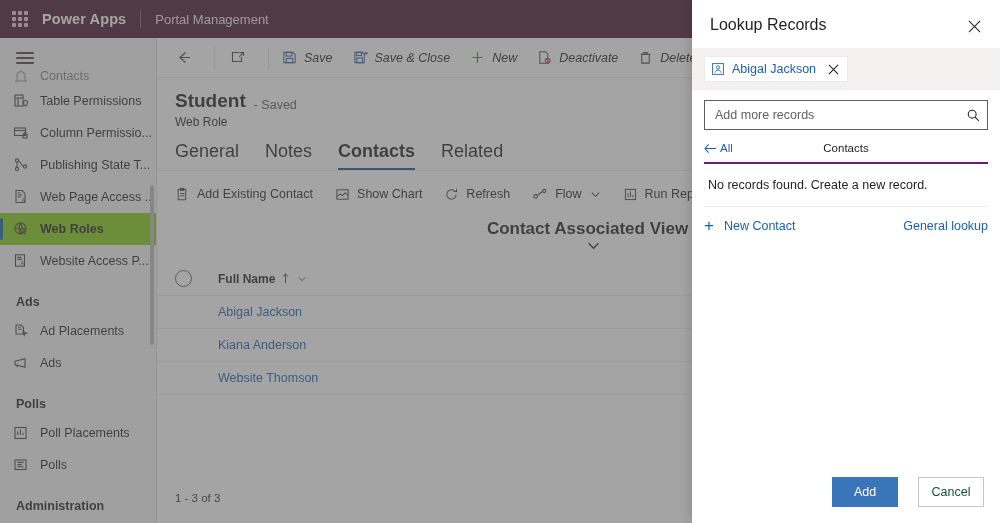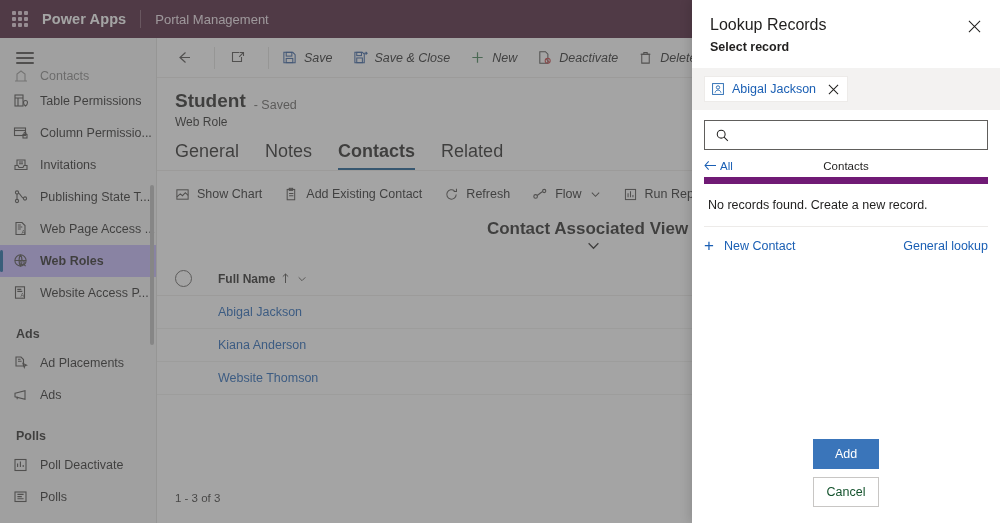--- a/index.html
+++ b/index.html
@@ -52,21 +52,21 @@
   }
   .nav-scroll { position: relative; height: 452px; }
   .nav-item {
     display: flex; align-items: center; height: 32px; padding-left: 12px;
     font-size: 12.5px; color: #201f1e; position: relative; cursor: pointer; white-space: nowrap;
   }
   .nav-item .ico {
     width: 18px; height: 18px; margin-right: 10px; flex: none;
     display: flex; align-items: center; justify-content: center; color: #484644;
   }
-  .nav-item.selected { background: #c4b5fd; font-weight: 600; }
+  .nav-item.selected { background: #84cc16; font-weight: 600; }
   .nav-item.selected::before {
     content: ""; position: absolute; left: 0; top: 5px; width: 3px; height: 22px;
     background: #1264a3; border-radius: 2px;
   }
   .nav-item.clipped { opacity: .55; }
   .nav-group {
     font-size: 12.5px; font-weight: 700; color: #201f1e; padding: 18px 0 6px 16px;
   }
   .nav-scrollbar {
     position: absolute; right: 2px; top: 118px; width: 4px; height: 160px;
@@ -170,40 +170,40 @@
   }
   .searchwrap input {
     flex: 1; border: none; outline: none; font-size: 12.5px; color: #201f1e;
     font-family: "Liberation Sans", sans-serif; background: transparent;
   }
   .searchwrap input::placeholder { color: #605e5c; }
   .searchwrap .sico { color: #201f1e; display: flex; align-items: center; }
 
   .filterrow {
     height: 30px; display: flex; align-items: center; position: relative;
-    border-bottom: 7px solid #701a75; margin-top: 4px;
+    border-bottom: 2px solid #701a75; margin-top: 4px;
   }
   .filterrow .all { color: #1a5fb4; font-size: 11.5px; display: flex; align-items: center; cursor: pointer; }
   .filterrow .all .arr { margin-right: 3px; font-size: 13px; }
   .filterrow .centerlbl {
     position: absolute; left: 50%; transform: translateX(-50%);
     font-size: 11.5px; color: #201f1e;
   }
   .norecords { font-size: 12.5px; color: #201f1e; padding: 14px 4px 14px 4px; }
   .panelactions {
     display: flex; align-items: center; justify-content: space-between;
     border-top: 1px solid #edebe9; height: 38px;
   }
   .newrec { display: flex; align-items: center; font-size: 12.5px; color: #1a5fb4; cursor: pointer; }
   .newrec .plus { font-size: 17px; margin-right: 10px; color: #1a5fb4; font-weight: 400; }
   .advlookup { font-size: 12.5px; color: #1a5fb4; cursor: pointer; }
 
   .panel-foot {
     margin-top: auto; display: flex; justify-content: flex-end; align-items: center;
-    gap: 8px; padding: 0 16px 16px 16px; flex-direction: column;
+    gap: 20px; padding: 0 16px 16px 16px;
   }
   .btn {
     min-width: 66px; height: 30px; font-size: 12.5px; cursor: pointer;
     font-family: "Liberation Sans", sans-serif; border: 1px solid transparent;
     display: flex; align-items: center; justify-content: center;
   }
   .btn-primary { background: #3a75ba; color: #ffffff; border-color: #3a75ba; }
   .btn-default { background: #ffffff; color: #14532d; border-color: #c8c6c4; }
 
   svg { display: block; }
@@ -267,30 +267,20 @@
             <svg width="16" height="16" viewBox="0 0 16 16" fill="none" stroke="#484644" stroke-width="1.1">
               <rect x="1.5" y="3" width="11" height="7.5"></rect>
                 <path d="M1.5 5.5h11"></path>
               <rect x="10" y="9.5" width="4" height="3.5"></rect>
                 <path d="M11 9.5V8.3a1 1 0 012 0v1.2"></path>
             </svg>
           </span>
           <span>Column Permissio...</span>
         </div>
 
-        <div class="nav-item">
-          <span class="ico">
-            <svg width="16" height="16" viewBox="0 0 16 16" fill="none" stroke="#484644" stroke-width="1.1">
-              <path d="M2 8.5h3l1 2h4l1-2h3v4H2z"></path>
-                <path d="M4 8.5V3h8v5.5"></path>
-                <path d="M6 5h4M6 6.8h4"></path>
-            </svg>
-          </span>
-          <span>Invitations</span>
-        </div>
 
         <div class="nav-item">
           <span class="ico">
             <svg width="16" height="16" viewBox="0 0 16 16" fill="none" stroke="#484644" stroke-width="1.1">
               <circle cx="4" cy="3.5" r="1.6"></circle>
                 <circle cx="4" cy="12" r="1.6"></circle>
                 <circle cx="12" cy="9.5" r="1.6"></circle>
               <path d="M5.6 4.3C8 5.5 8 8.2 10.5 9.2M4 5.2v5.2"></path>
             </svg>
           </span>
@@ -356,21 +346,21 @@
 
         <div class="nav-group">Polls</div>
 
         <div class="nav-item">
           <span class="ico">
             <svg width="16" height="16" viewBox="0 0 16 16" fill="none" stroke="#484644" stroke-width="1.1">
               <rect x="2" y="2.5" width="11" height="11"></rect>
                 <path d="M4.6 10V6.5M7.4 10V4.6M10.2 10V8"></path>
             </svg>
           </span>
-          <span>Poll Deactivate</span>
+          <span>Poll Placements</span>
         </div>
 
         <div class="nav-item">
           <span class="ico">
             <svg width="16" height="16" viewBox="0 0 16 16" fill="none" stroke="#484644" stroke-width="1.1">
               <rect x="2" y="3" width="11" height="9.5"></rect>
                 <path d="M4.4 5.4h6.2M4.4 7.6h4.4M4.4 9.8h6.2"></path>
             </svg>
           </span>
           <span>Polls</span>
@@ -489,35 +479,35 @@
         <div class="tab">General</div>
         <div class="tab">Notes</div>
         <div class="tab active">Contacts</div>
         <div class="tab">Related</div>
       </div>
 
       <div class="subcmd">
         <div class="cmd">
           <span class="ico">
             <svg width="15" height="15" viewBox="0 0 16 16" fill="none" stroke="#484644" stroke-width="1.1">
-              <rect x="2" y="3" width="12" height="10"></rect>
-                <path d="M2 10.5l3.6-3.2 2.4 2 3-3.2L14 9"></path>
-            </svg>
-          </span>
-          <span>Show Chart</span>
-        </div>
-        <div class="cmd">
-          <span class="ico">
-            <svg width="15" height="15" viewBox="0 0 16 16" fill="none" stroke="#484644" stroke-width="1.1">
               <rect x="3.4" y="2.6" width="8" height="11"></rect>
                 <rect x="5.6" y="1.4" width="3.6" height="2.2"></rect>
               <path d="M5.4 7h4.6M5.4 9.4h4.6"></path>
             </svg>
           </span>
           <span>Add Existing Contact</span>
+        </div>
+        <div class="cmd">
+          <span class="ico">
+            <svg width="15" height="15" viewBox="0 0 16 16" fill="none" stroke="#484644" stroke-width="1.1">
+              <rect x="2" y="3" width="12" height="10"></rect>
+                <path d="M2 10.5l3.6-3.2 2.4 2 3-3.2L14 9"></path>
+            </svg>
+          </span>
+          <span>Show Chart</span>
         </div>
         <div class="cmd">
           <span class="ico">
             <svg width="15" height="15" viewBox="0 0 16 16" fill="none" stroke="#484644" stroke-width="1.1">
               <path d="M13 8a5 5 0 11-1.8-3.9"></path>
                 <path d="M13.3 1.8v3h-3"></path>
             </svg>
           </span>
           <span>Refresh</span>
         </div>
@@ -596,21 +586,20 @@
       <div class="gridfooter">1 - 3 of 3</div>
     </div>
 
     <div id="scrim"></div>
   </div>
 
   <div class="panel">
 
     <div class="panel-head">
       <div class="panel-title">Lookup Records</div>
-      <div class="panel-sub">Select record</div>
       <div class="panel-close">
         <svg width="13" height="13" viewBox="0 0 14 14" fill="none" stroke="#201f1e" stroke-width="1.1">
             <path d="M1 1l12 12M13 1L1 13"></path>
           </svg>
       </div>
     </div>
 
     <div class="chipband">
       <div class="chip">
         <span class="pico">
@@ -624,20 +613,21 @@
         <span class="x">
           <svg width="11" height="11" viewBox="0 0 12 12" fill="none" stroke="#201f1e" stroke-width="1.1">
               <path d="M1 1l10 10M11 1L1 11"></path>
             </svg>
         </span>
       </div>
     </div>
 
     <div class="panel-body">
       <div class="searchwrap">
+        <input type="text" placeholder="Add more records" style="">
         <span class="sico">
           <svg width="15" height="15" viewBox="0 0 16 16" fill="none" stroke="#201f1e" stroke-width="1.1">
             <circle cx="6.6" cy="6.6" r="4.2"></circle>
               <path d="M9.7 9.7l4 4"></path>
           </svg>
         </span>
       </div>
 
       <div class="filterrow">
         <div class="all">

